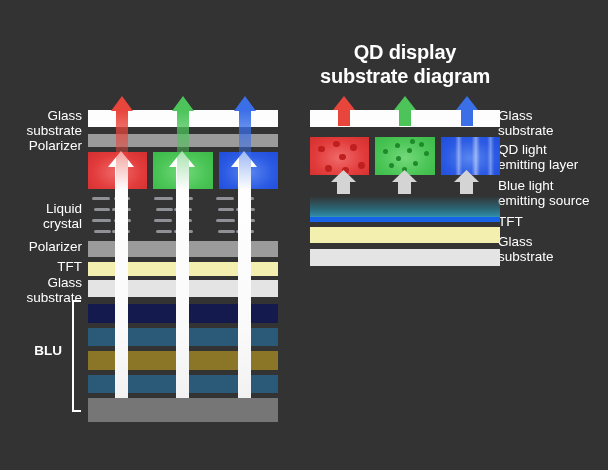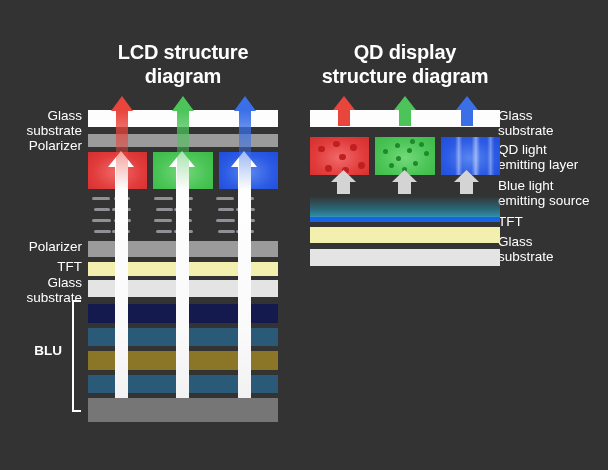--- a/index.html
+++ b/index.html
@@ -137,28 +137,28 @@
     border-left:2px solid #ffffff;
     border-top:2px solid #ffffff;
     border-bottom:2px solid #ffffff;
   }
 </style>
 </head>
 <body>
 
 <div id="stage">
 
-  <div class="title" id="title-lcd">LCD
-structure diagram</div>
   <div class="title" id="title-qd">QD display
-structure diagram</div>
+substrate diagram</div>
 
   <div class="label right" style="left:0;width:82px;top:108px;">Glass
 substrate</div>
   <div class="label right" style="left:0;width:82px;top:138px;">Polarizer</div>
+  <div class="label right" style="left:0;width:82px;top:201px;">Liquid
+crystal</div>
   <div class="label right" style="left:0;width:82px;top:239px;">Polarizer</div>
   <div class="label right" style="left:0;width:82px;top:259px;">TFT</div>
   <div class="label right" style="left:0;width:82px;top:275px;">Glass
 substrate</div>
   <div class="label right bold" style="left:0;width:62px;top:343px;">BLU</div>
 
   <div id="blu-bracket" style="left:72px;top:300px;width:9px;height:112px;"></div>
 
   <div id="lcd-stack">
 

